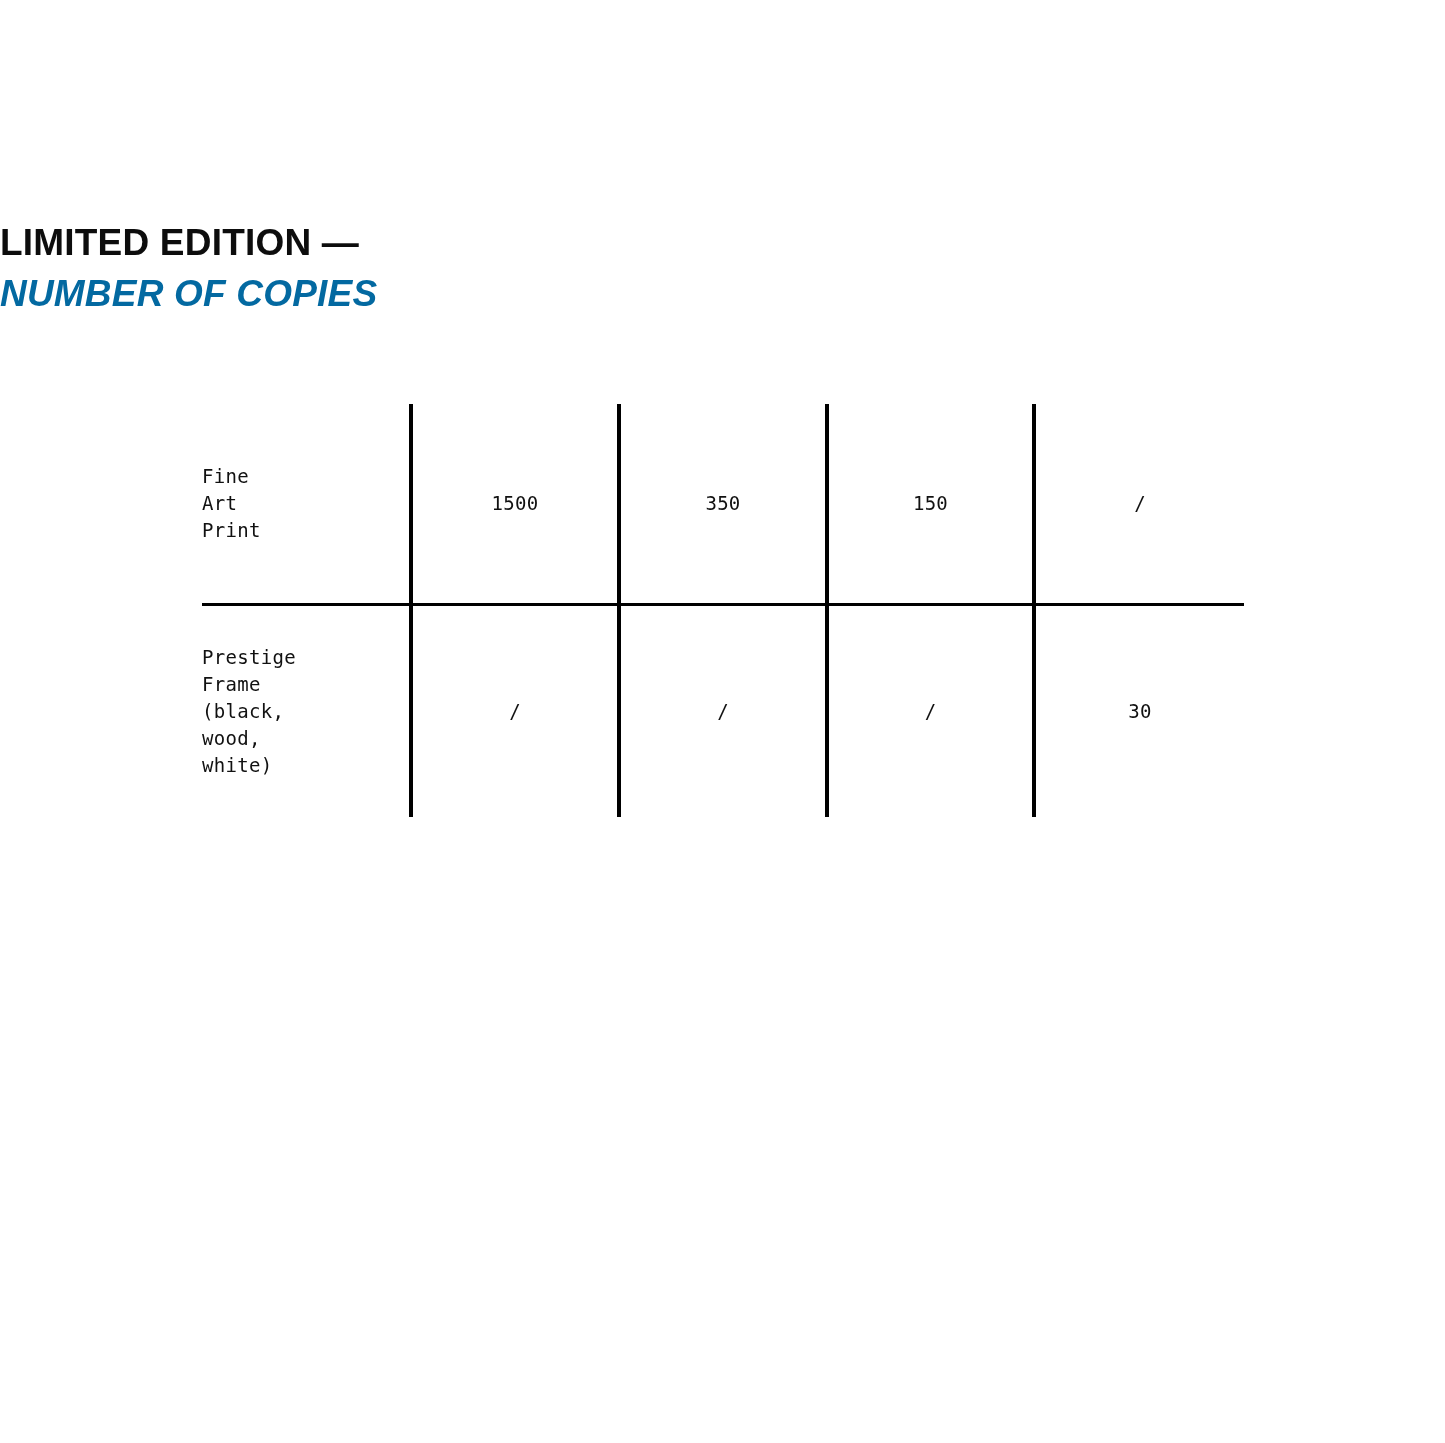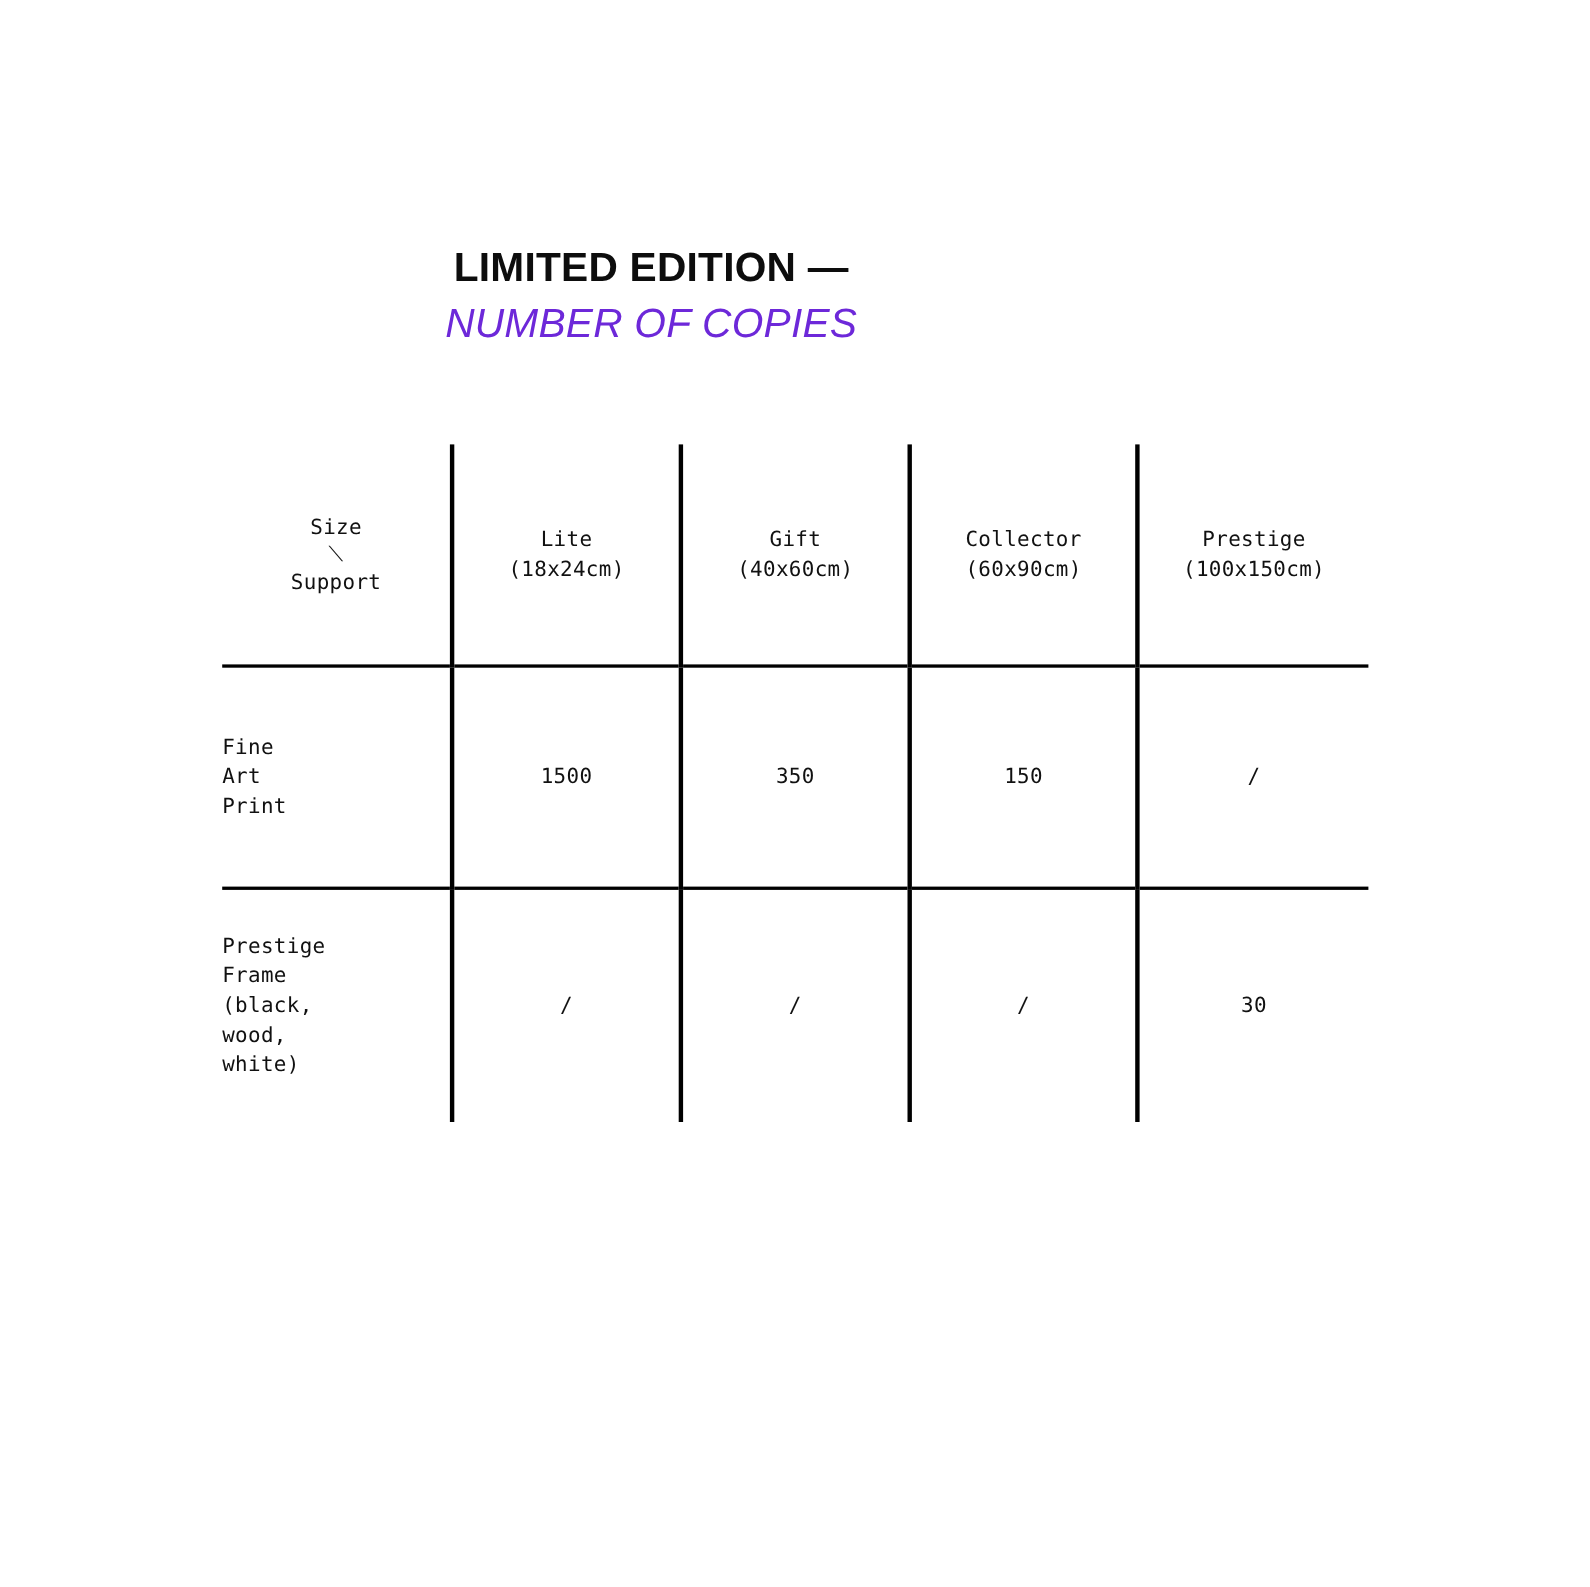--- a/index.html
+++ b/index.html
@@ -19,40 +19,40 @@
   .page {
     width: 1445px;
     height: 1443px;
     position: relative;
   }
 
   
   .title-block {
     position: absolute;
     top: 218px;
-    left: 12px;
+    left: 0;
     width: 1160px;
-    text-align: center;
+    text-align: left;
   }
   .title-line1 {
     font-family: "Liberation Sans", sans-serif;
     font-weight: bold;
     font-size: 37px;
     letter-spacing: 0.2px;
     line-height: 50px;
     color: #0d0d0d;
   }
   .title-line2 {
     font-family: "Liberation Sans", sans-serif;
-    font-weight: normal;
+    font-weight: bold;
     font-style: italic;
     font-size: 37px;
     letter-spacing: 0.2px;
     line-height: 52px;
-    color: #6d28d9;
+    color: #0369a1;
   }
 
   
   .table-wrap {
     position: absolute;
     left: 202px;
     top: 404px;
     width: 1042px;
     height: 815px;
   }
@@ -124,43 +124,20 @@
   <div class="table-wrap">
     <table class="matrix">
       <colgroup>
         <col class="c0">
           <col class="c1">
           <col class="c2">
           <col class="c3">
           <col class="c4">
       </colgroup>
       <tbody>
-        <tr class="head-row hr-below">
-          <td class="vr">
-            <div class="size-support">Size
-⟍
-Support</div>
-          </td>
-          <td class="vr">
-            <div class="headcell">Lite</div>
-            <div class="headcell">(18x24cm)</div>
-          </td>
-          <td class="vr">
-            <div class="headcell">Gift</div>
-            <div class="headcell">(40x60cm)</div>
-          </td>
-          <td class="vr">
-            <div class="headcell">Collector</div>
-            <div class="headcell">(60x90cm)</div>
-          </td>
-          <td>
-            <div class="headcell">Prestige</div>
-            <div class="headcell">(100x150cm)</div>
-          </td>
-        </tr>
 
         <tr class="body-row1 hr-below">
           <td class="vr">
             <div class="rowlabel">Fine
 Art
 Print</div>
           </td>
           <td class="vr value">1500</td>
           <td class="vr value">350</td>
           <td class="vr value">150</td>

